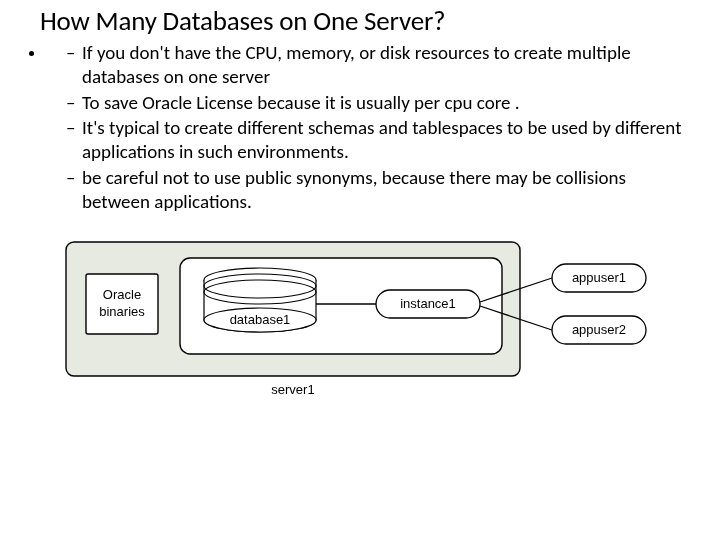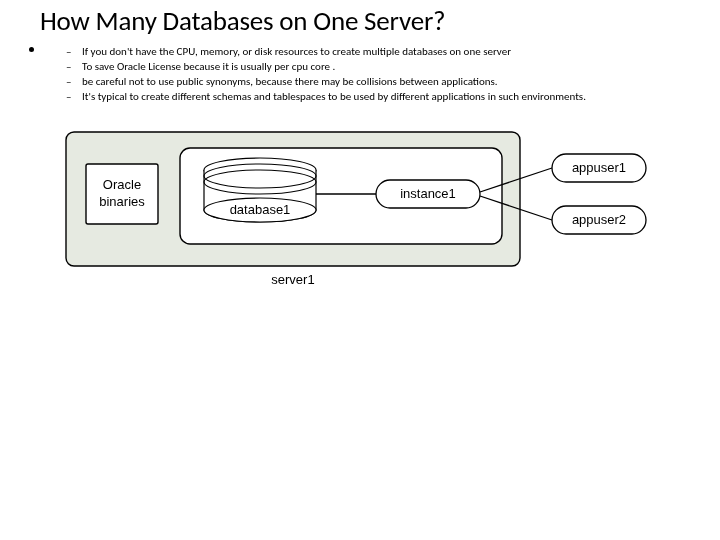--- a/index.html
+++ b/index.html
@@ -16,21 +16,21 @@
     padding: 4px 28px 0 28px;
   }
   .title {
     font-size: 27px;
     margin: 0 0 0 12px;
     font-weight: 400;
     letter-spacing: -0.2px;
   }
   ul.top { list-style: disc; margin: 0 0 0 18px; padding: 0; }
   ul.top > li { font-weight: 700; font-style: italic; font-size: 15.5px; line-height: 1.15; }
-  ul.sub { list-style: none; margin: 4px 0 4px 20px; padding: 0; font-weight: 400; font-style: normal; font-size: 11px; }
+  ul.sub { list-style: none; margin: 4px 0 4px 20px; padding: 0; font-weight: 400; font-style: normal; font-size: 19px; }
   ul.sub > li { position: relative; padding-left: 16px; line-height: 1.28; margin-bottom: 1px; }
   ul.sub > li::before { content: "–"; position: absolute; left: 0; top: 0; }
 
   .diagram-wrap {
     margin: 20px auto 0;
     width: 596px;
     height: 168px;
     position: relative;
   }
   .diagram-wrap svg { width: 100%; height: 100%; display: block; }
@@ -41,22 +41,22 @@
 
 <div class="slide">
 
   <h1 class="title">How Many Databases on One Server?</h1>
 
   <ul class="top">
     <li>
       <ul class="sub">
         <li>If you don't have the CPU, memory, or disk resources to create multiple databases on one server</li>
         <li>To save Oracle License because it is usually per cpu core .</li>
+        <li>It's typical to create different schemas and tablespaces to be used by different applications in such environments.</li>
         <li>be careful not to use public synonyms, because there may be collisions between applications.</li>
-        <li>It's typical to create different schemas and tablespaces to be used by different applications in such environments.</li>
       </ul>
     </li>
   </ul>
 
   <div class="diagram-wrap">
     <svg viewBox="0 0 596 168">
 
       <rect x="4" y="8" width="454" height="134" rx="8" ry="8" fill="#e6eae1" stroke="#000" stroke-width="1.4"></rect>
       <text class="svg-label" x="231" y="160" text-anchor="middle">server1</text>
 

